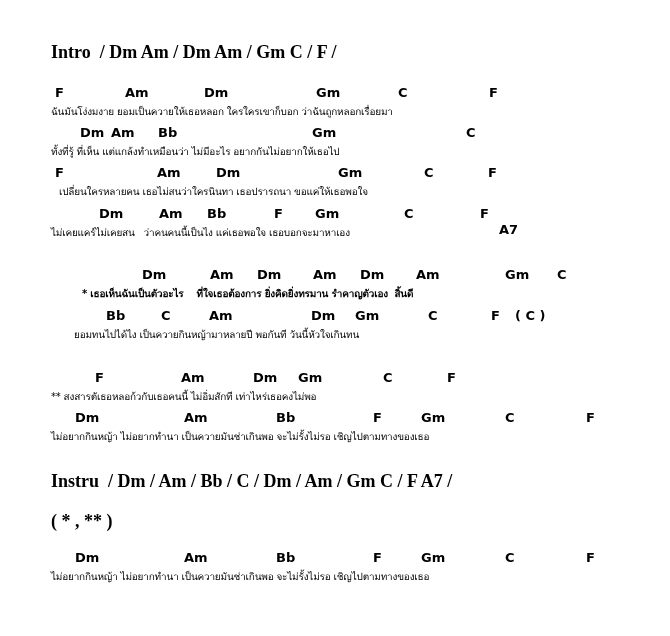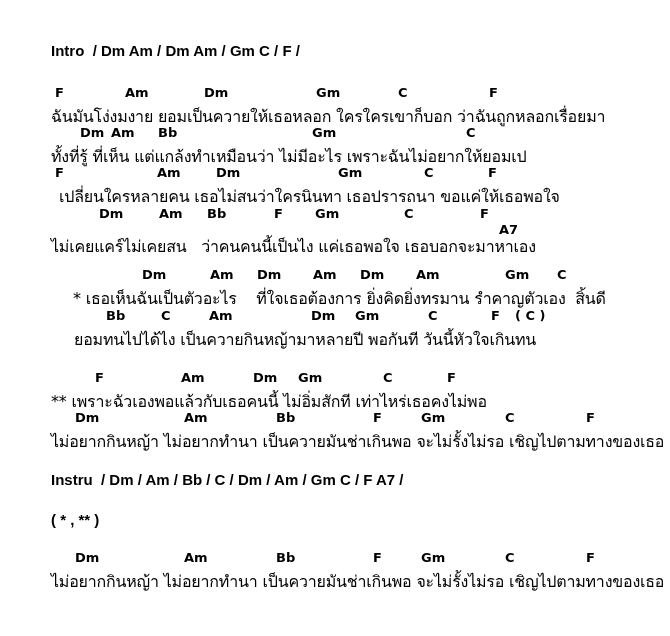--- a/index.html
+++ b/index.html
@@ -1,22 +1,22 @@
 <!DOCTYPE html>
 <html><head>
   <meta charset="utf-8">
   <style>
     html, body { margin: 0; padding: 0; background: #ffffff; }
     body { width: 670px; height: 636px; position: relative; overflow: hidden;
            font-family: "DejaVu Sans", sans-serif; color: #000; }
     .line { position: absolute; left: 0; white-space: pre; }
-    .heading { font-weight: bold; font-size: 15px; font-family: Liberation Sans, sans-serif; }
+    .heading { font-weight: bold; font-size: 18px; font-family: Liberation Serif, serif; }
     .chord { position: absolute; font-weight: bold; font-size: 13px; white-space: pre;
              font-family: "DejaVu Sans", sans-serif; }
-    .lyric { position: absolute; font-size: 16px; white-space: pre;
+    .lyric { position: absolute; font-size: 10px; white-space: pre;
              font-family: "DejaVu Sans", sans-serif; letter-spacing: -0.2px; }
   </style>
 </head>
 <body>
 
 <div id="sheet">
   <div class="line heading" style="left:51px; top:42px;">Intro  / Dm Am / Dm Am / Gm C / F /</div>
 
   <div id="verse">
       <span class="chord" style="left: 55px; top: 85px;">F</span>
@@ -24,66 +24,66 @@
       <span class="chord" style="left: 204px; top: 85px;">Dm</span>
       <span class="chord" style="left: 316px; top: 85px;">Gm</span>
       <span class="chord" style="left: 398px; top: 85px;">C</span>
       <span class="chord" style="left: 489px; top: 85px;">F</span>
       <span class="lyric" style="left: 51px; top: 104px;">ฉันมันโง่งมงาย ยอมเป็นควายให้เธอหลอก ใครใครเขาก็บอก ว่าฉันถูกหลอกเรื่อยมา</span>
       <span class="chord" style="left: 80px; top: 125px;">Dm</span>
       <span class="chord" style="left: 111px; top: 125px;">Am</span>
       <span class="chord" style="left: 158px; top: 125px;">Bb</span>
       <span class="chord" style="left: 312px; top: 125px;">Gm</span>
       <span class="chord" style="left: 466px; top: 125px;">C</span>
-      <span class="lyric" style="left: 51px; top: 144px;">ทั้งที่รู้ ที่เห็น แต่แกล้งทำเหมือนว่า ไม่มีอะไร เพราะฉันไม่อยากให้ยอมเป</span>
+      <span class="lyric" style="left: 51px; top: 144px;">ทั้งที่รู้ ที่เห็น แต่แกล้งทำเหมือนว่า ไม่มีอะไร อยากกันไม่อยากให้เธอไป</span>
       <span class="chord" style="left: 55px; top: 165px;">F</span>
       <span class="chord" style="left: 157px; top: 165px;">Am</span>
       <span class="chord" style="left: 216px; top: 165px;">Dm</span>
       <span class="chord" style="left: 338px; top: 165px;">Gm</span>
       <span class="chord" style="left: 424px; top: 165px;">C</span>
       <span class="chord" style="left: 488px; top: 165px;">F</span>
       <span class="lyric" style="left: 59px; top: 184px;">เปลี่ยนใครหลายคน เธอไม่สนว่าใครนินทา เธอปรารถนา ขอแค่ให้เธอพอใจ</span>
       <span class="chord" style="left: 99px; top: 206px;">Dm</span>
       <span class="chord" style="left: 159px; top: 206px;">Am</span>
       <span class="chord" style="left: 207px; top: 206px;">Bb</span>
       <span class="chord" style="left: 274px; top: 206px;">F</span>
       <span class="chord" style="left: 315px; top: 206px;">Gm</span>
       <span class="chord" style="left: 404px; top: 206px;">C</span>
       <span class="chord" style="left: 480px; top: 206px;">F</span>
       <span class="chord" style="left: 499px; top: 222px;">A7</span>
-      <span class="lyric" style="left: 51px; top: 234px;">ไม่เคยแคร์ไม่เคยสน   ว่าคนคนนี้เป็นไง แค่เธอพอใจ เธอบอกจะมาหาเอง</span>
+      <span class="lyric" style="left: 51px; top: 225px;">ไม่เคยแคร์ไม่เคยสน   ว่าคนคนนี้เป็นไง แค่เธอพอใจ เธอบอกจะมาหาเอง</span>
     </div>
   <div id="chorus1">
       <span class="chord" style="left: 142px; top: 267px;">Dm</span>
       <span class="chord" style="left: 210px; top: 267px;">Am</span>
       <span class="chord" style="left: 257px; top: 267px;">Dm</span>
       <span class="chord" style="left: 313px; top: 267px;">Am</span>
       <span class="chord" style="left: 360px; top: 267px;">Dm</span>
       <span class="chord" style="left: 416px; top: 267px;">Am</span>
       <span class="chord" style="left: 505px; top: 267px;">Gm</span>
       <span class="chord" style="left: 557px; top: 267px;">C</span>
-      <span class="lyric" style="left: 73px; top: 286px;">* เธอเห็นฉันเป็นตัวอะไร    ที่ใจเธอต้องการ ยิ่งคิดยิ่งทรมาน รำคาญตัวเอง  สิ้นดี</span>
+      <span class="lyric" style="left: 82px; top: 286px; font-weight: bold;">* เธอเห็นฉันเป็นตัวอะไร    ที่ใจเธอต้องการ ยิ่งคิดยิ่งทรมาน รำคาญตัวเอง  สิ้นดี</span>
       <span class="chord" style="left: 106px; top: 308px;">Bb</span>
       <span class="chord" style="left: 161px; top: 308px;">C</span>
       <span class="chord" style="left: 209px; top: 308px;">Am</span>
       <span class="chord" style="left: 311px; top: 308px;">Dm</span>
       <span class="chord" style="left: 355px; top: 308px;">Gm</span>
       <span class="chord" style="left: 428px; top: 308px;">C</span>
       <span class="chord" style="left: 491px; top: 308px;">F</span>
       <span class="chord" style="left: 515px; top: 308px;">( C )</span>
       <span class="lyric" style="left: 74px; top: 327px;">ยอมทนไปได้ไง เป็นควายกินหญ้ามาหลายปี พอกันที วันนี้หัวใจเกินทน</span>
     </div>
   <div id="chorus2">
       <span class="chord" style="left: 95px; top: 370px;">F</span>
       <span class="chord" style="left: 181px; top: 370px;">Am</span>
       <span class="chord" style="left: 253px; top: 370px;">Dm</span>
       <span class="chord" style="left: 298px; top: 370px;">Gm</span>
       <span class="chord" style="left: 383px; top: 370px;">C</span>
       <span class="chord" style="left: 447px; top: 370px;">F</span>
-      <span class="lyric" style="left: 51px; top: 389px;">** เพราะฉัวเองพอแล้วกับเธอคนนี้ ไม่อิ่มสักที เท่าไหร่เธอคงไม่พอ</span>
+      <span class="lyric" style="left: 51px; top: 389px;">** สงสารตัเธอหลอก้วกับเธอคนนี้ ไม่อิ่มสักที เท่าไหร่เธอคงไม่พอ</span>
       <span class="chord" style="left: 75px; top: 410px;">Dm</span>
       <span class="chord" style="left: 184px; top: 410px;">Am</span>
       <span class="chord" style="left: 276px; top: 410px;">Bb</span>
       <span class="chord" style="left: 373px; top: 410px;">F</span>
       <span class="chord" style="left: 421px; top: 410px;">Gm</span>
       <span class="chord" style="left: 505px; top: 410px;">C</span>
       <span class="chord" style="left: 586px; top: 410px;">F</span>
       <span class="lyric" style="left: 51px; top: 429px;">ไม่อยากกินหญ้า ไม่อยากทำนา เป็นควายมันช่าเกินพอ จะไม่รั้งไม่รอ เชิญไปตามทางของเธอ</span>
     </div>
 

